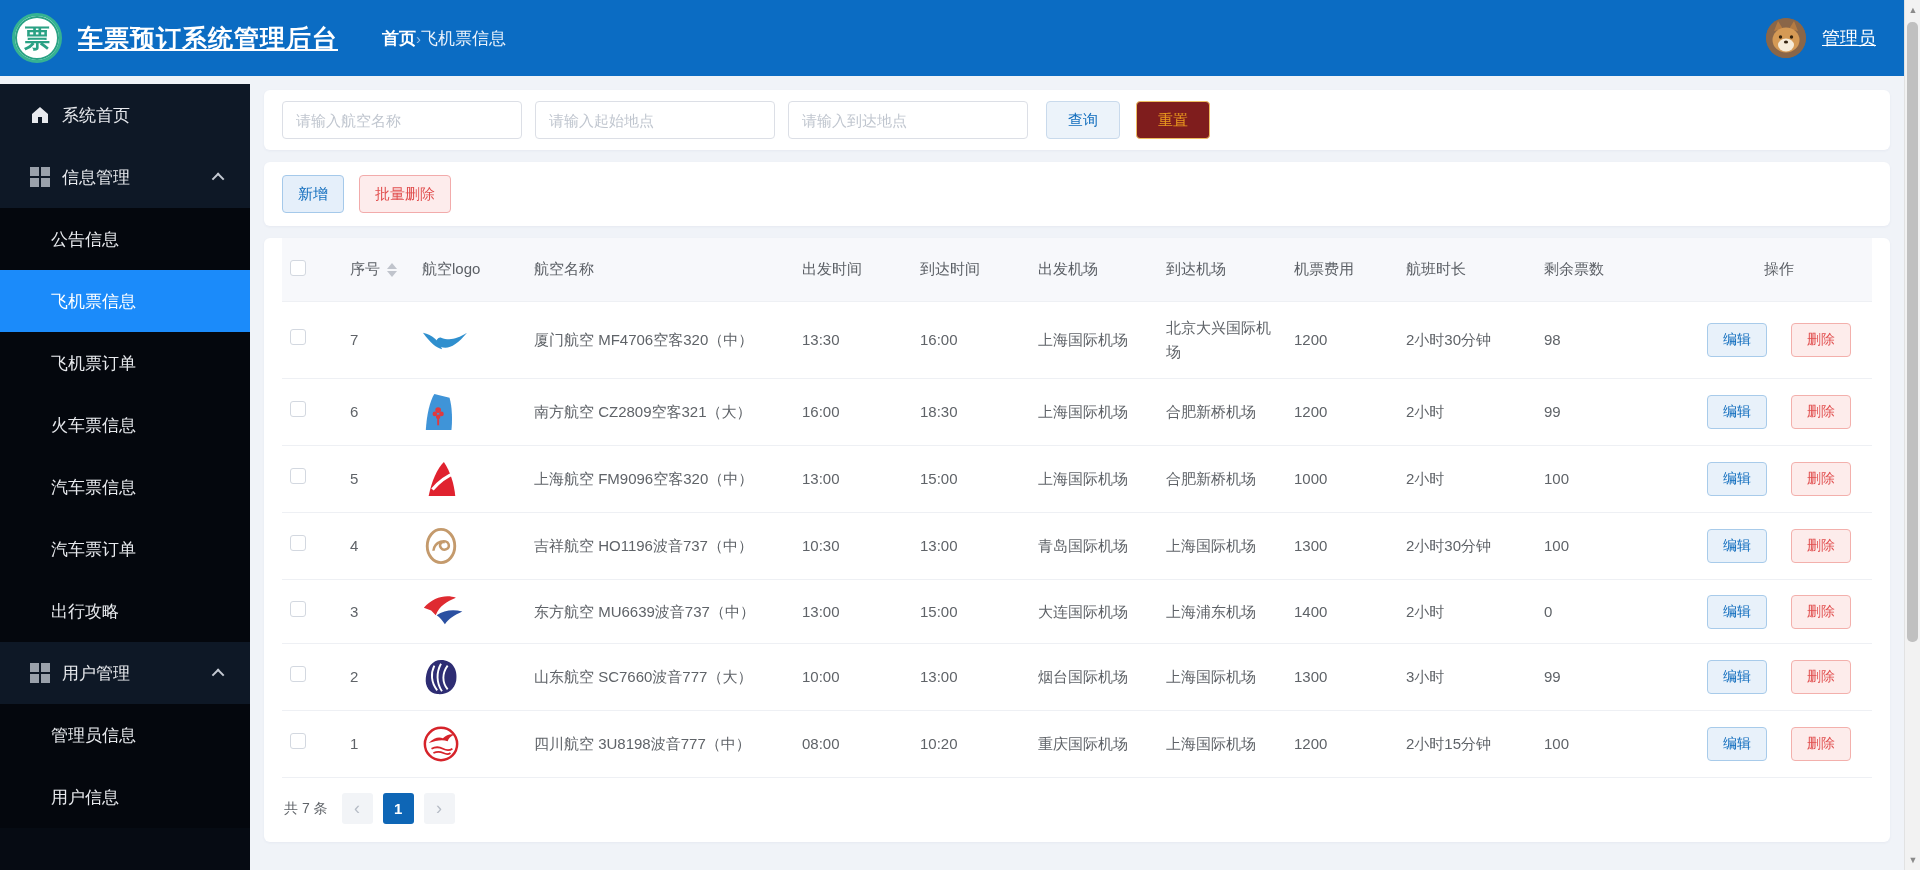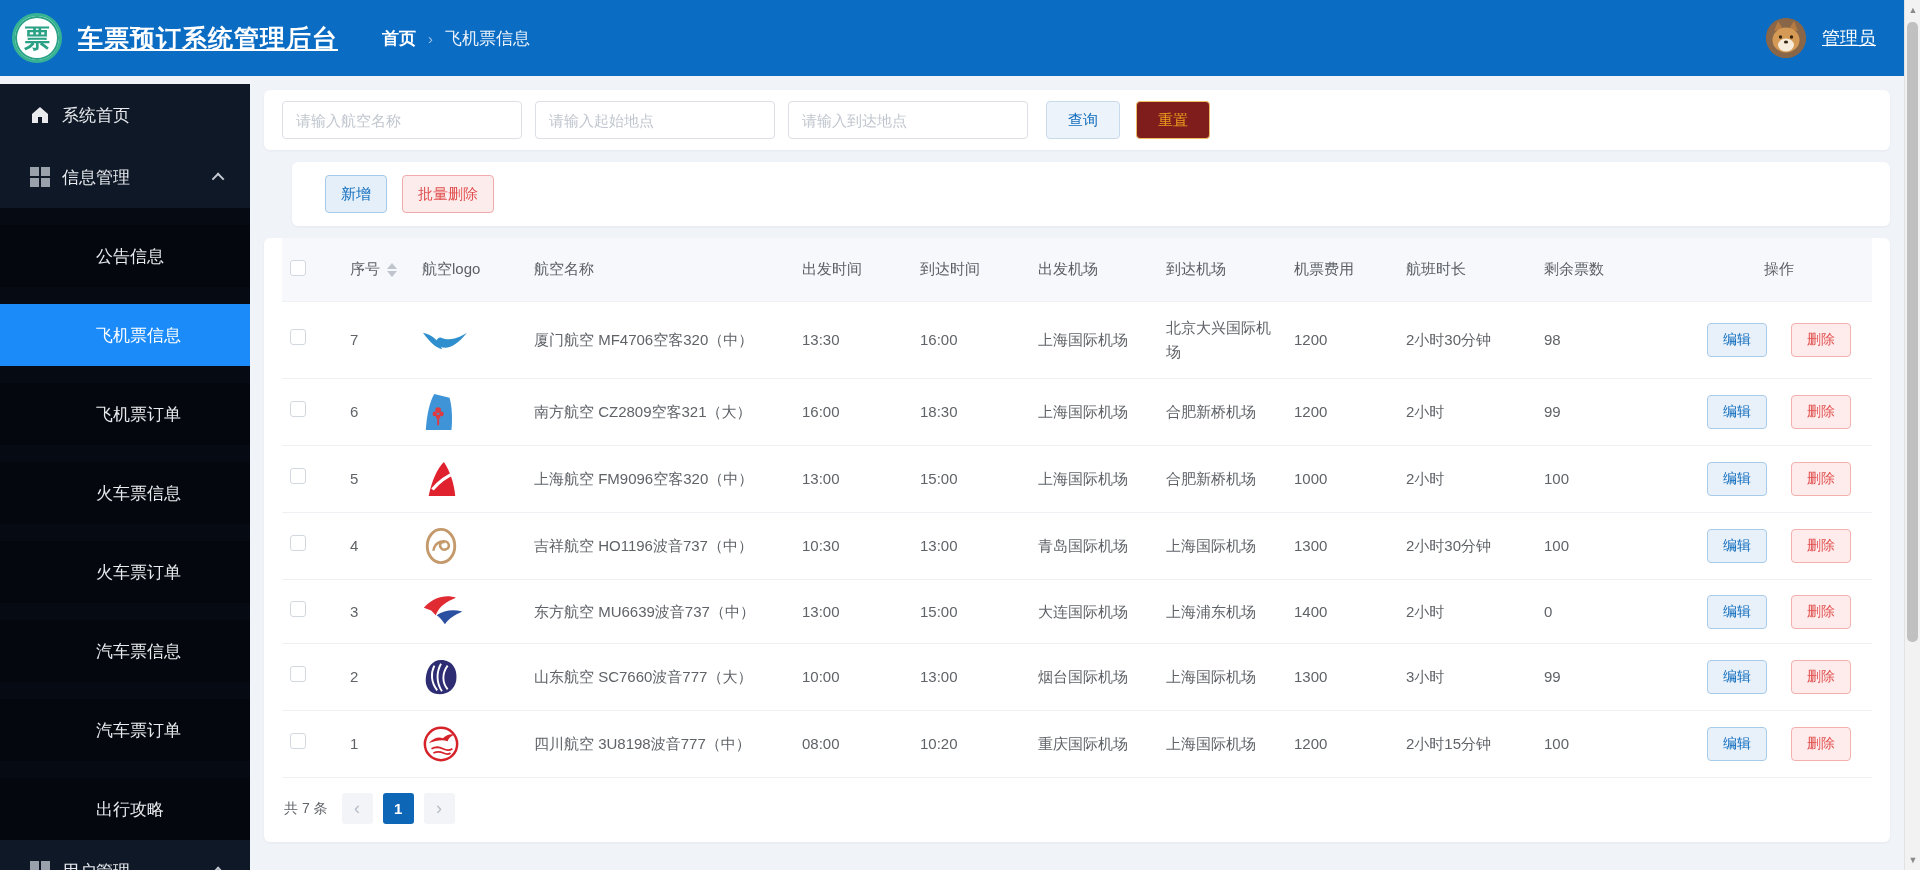--- a/index.html
+++ b/index.html
@@ -6,62 +6,62 @@
   html,body { width:1920px; height:870px; overflow:hidden; }
   body { font-family:"Liberation Sans", sans-serif; background:#f0f3f8; color:#5f6368; }
 
   
   .topbar { position:fixed; top:0; left:0; width:1920px; height:76px; background:#0b6cc3;
             display:flex; align-items:center; color:#fff; z-index:20; padding:0 26px 0 12px; }
   .logo-circle { width:50px; height:50px; border-radius:50%; background:#fff; border:3px solid #35b392;
                  box-shadow:0 0 0 2px #2aa184 inset; display:flex; align-items:center; justify-content:center;
                  color:#2aa184; font-size:26px; font-weight:bold; flex:0 0 auto; }
   .app-title { font-size:25px; font-weight:bold; margin:0 44px 0 16px; letter-spacing:1px;text-decoration:underline; }
-  .breadcrumb { display:flex; align-items:center; font-size:17px; gap:12px; }
+  .breadcrumb { display:flex; align-items:center; font-size:17px; }
   .crumb-home { font-weight:bold; cursor:pointer; }
   .crumb-sep { color:#9cc2e8; font-size:15px; }
   .crumb-cur { color:#eaf2fb; font-weight:normal; }
   .topbar-right { margin-left:auto; display:flex; align-items:center; gap:16px; padding-right:18px;text-decoration:underline; }
   .avatar { width:40px; height:40px; border-radius:50%; overflow:hidden; background:#8a6648; flex:0 0 auto; cursor:pointer; }
   .username { font-size:18px; }
 
   
   .scrollbar { position:fixed; right:0; top:0; width:16px; height:870px; background:#f2f2f2;
                border-left:1px solid #e2e2e2; z-index:50; }
   .scroll-arrow { position:absolute; left:0; width:16px; height:16px; display:flex; align-items:center;
                   justify-content:center; color:#8a8a8a; font-size:9px; cursor:pointer; }
   .scroll-arrow.up { top:2px; }
   .scroll-arrow.down { bottom:2px; }
   .scroll-thumb { position:absolute; left:2px; top:22px; width:11px; height:620px; background:#c0c0c0; border-radius:5px; cursor:grab; }
 
   
   .sidebar { position:fixed; top:84px; left:0; bottom:0; width:250px; background:#060b13; overflow:hidden; z-index:10; }
   .side-item { height:62px; display:flex; align-items:center; color:#e8eaee; font-size:17px; cursor:pointer; }
   .side-item.parent { background:#0e1826; padding-left:30px; }
-  .side-item.sub { background:#04070d; padding-left:96px;margin-top:17px; }
+  .side-item.sub { background:#04070d; padding-left:51px; }
   .side-item.active { background:#1b8bfa; color:#fff; }
   .side-icon { width:20px; height:20px; margin-right:12px; flex:0 0 auto; }
   .grid-icon { display:grid; grid-template-columns:9px 9px; grid-template-rows:9px 9px; gap:2px; }
   .grid-icon i { background:#9aa1ab; display:block; }
   .chevron-up { margin-left:auto; margin-right:26px; width:9px; height:9px; border-left:2px solid #c4c9d2;
                 border-top:2px solid #c4c9d2; transform:rotate(45deg) translateY(2px); }
 
   
   .main { position:absolute; left:250px; top:76px; width:1654px; padding:14px 14px 0 14px; }
   .card { background:#fff; border-radius:6px; box-shadow:0 1px 3px rgba(30,60,110,0.05); margin-bottom:12px; }
 
   .search-card { padding:11px 18px; display:flex; align-items:center; }
   .search-input { width:240px; height:38px; border:1px solid #dcdfe6; border-radius:4px; padding:0 13px;
                   font-size:15px; color:#606266; outline:none; margin-right:13px; font-family:"Liberation Sans", sans-serif; }
   .search-input::placeholder { color:#c0c6cf; }
   .btn { height:38px; border-radius:4px; font-size:15px; cursor:pointer; font-family:"Liberation Sans", sans-serif; }
   .btn-query { margin-left:5px; padding:0 21px; background:#ecf3fa; border:1px solid #c9daec; color:#0f6cbd; }
   .btn-reset { margin-left:16px; padding:0 21px; background:#7f1d1d; border:1px solid #eebd61; color:#ec9b1e; }
 
-  .toolbar-card { padding:13px 33px; display:flex; align-items:flex-start;margin-left:28px; }
+  .toolbar-card { padding:13px 18px; display:flex; align-items:flex-start; }
   .btn-add { padding:0 15px; background:#e5effa; border:1px solid #a5c9ea; color:#0f6cbd; }
   .btn-batch-del { margin-left:15px; padding:0 15px; background:#fdecec; border:1px solid #f2abab; color:#e14f4f; }
 
   .table-card { padding:0 18px 4px 18px; }
   table { width:100%; border-collapse:collapse; table-layout:fixed; }
   thead th { background:#f7f8fb; color:#5c6066; font-weight:normal; font-size:15px; text-align:left;
              padding:22px 8px; border-bottom:1px solid #eef0f4; }
   tbody td { padding:14px 8px; border-bottom:1px solid #eef0f4; font-size:15px; color:#5f6368; vertical-align:middle; line-height:1.6; }
   .cb { display:inline-block; width:16px; height:16px; background:#fff; border:1px solid #d3d8e0; border-radius:3px; cursor:pointer; }
   .th-seq { display:flex; align-items:center; gap:7px; }
@@ -133,23 +133,20 @@
       <span>公告信息</span>
     </div>
   <div class="side-item sub active">
       <span>飞机票信息</span>
     </div>
   <div class="side-item sub">
       <span>飞机票订单</span>
     </div>
   <div class="side-item sub">
       <span>火车票信息</span>
-    </div>
-  <div class="side-item sub">
-      <span>火车票订单</span>
     </div>
   <div class="side-item sub">
       <span>汽车票信息</span>
     </div>
   <div class="side-item sub">
       <span>汽车票订单</span>
     </div>
   <div class="side-item sub">
       <span>出行攻略</span>
     </div>

